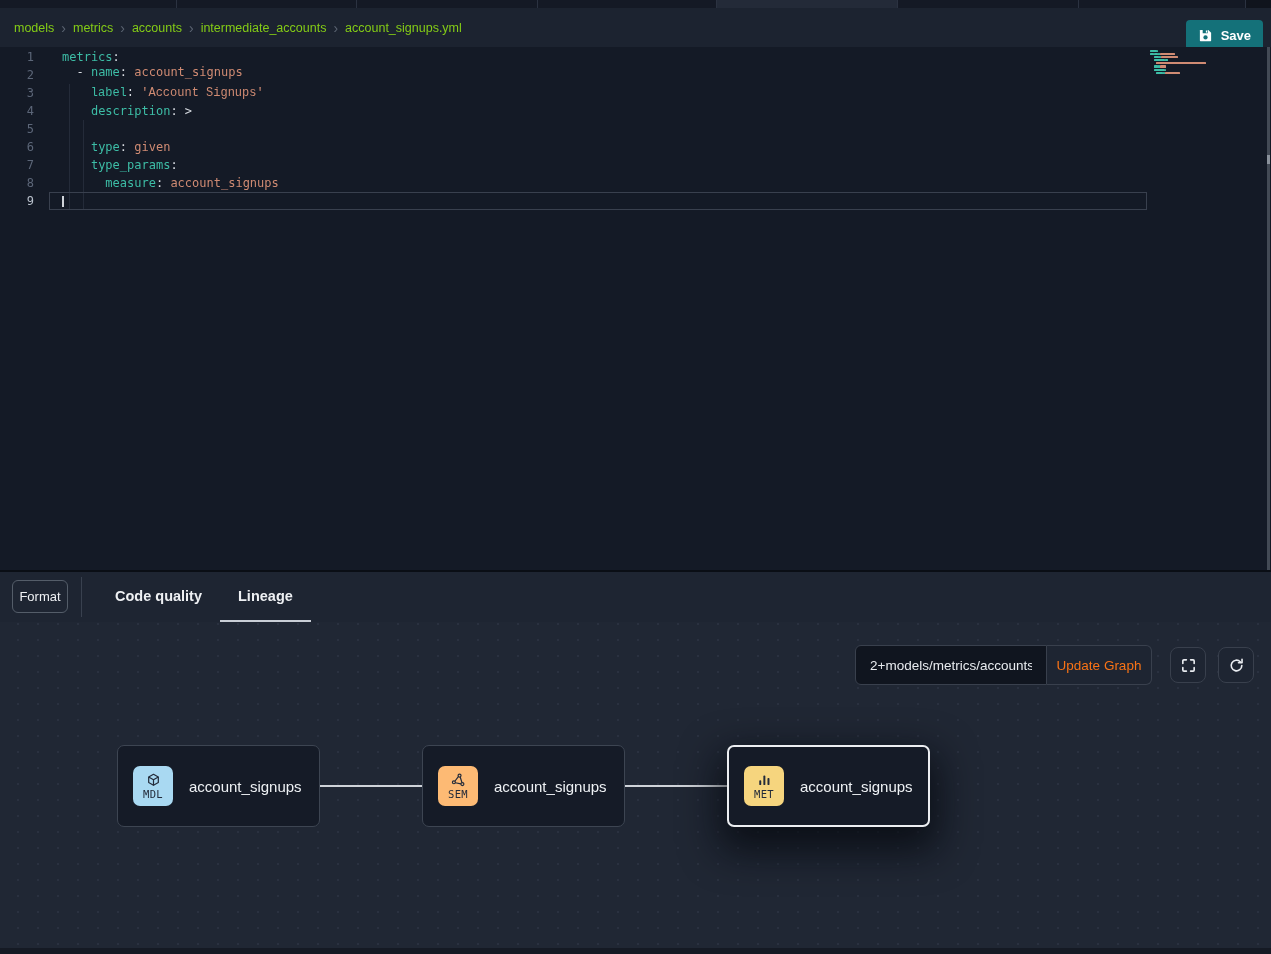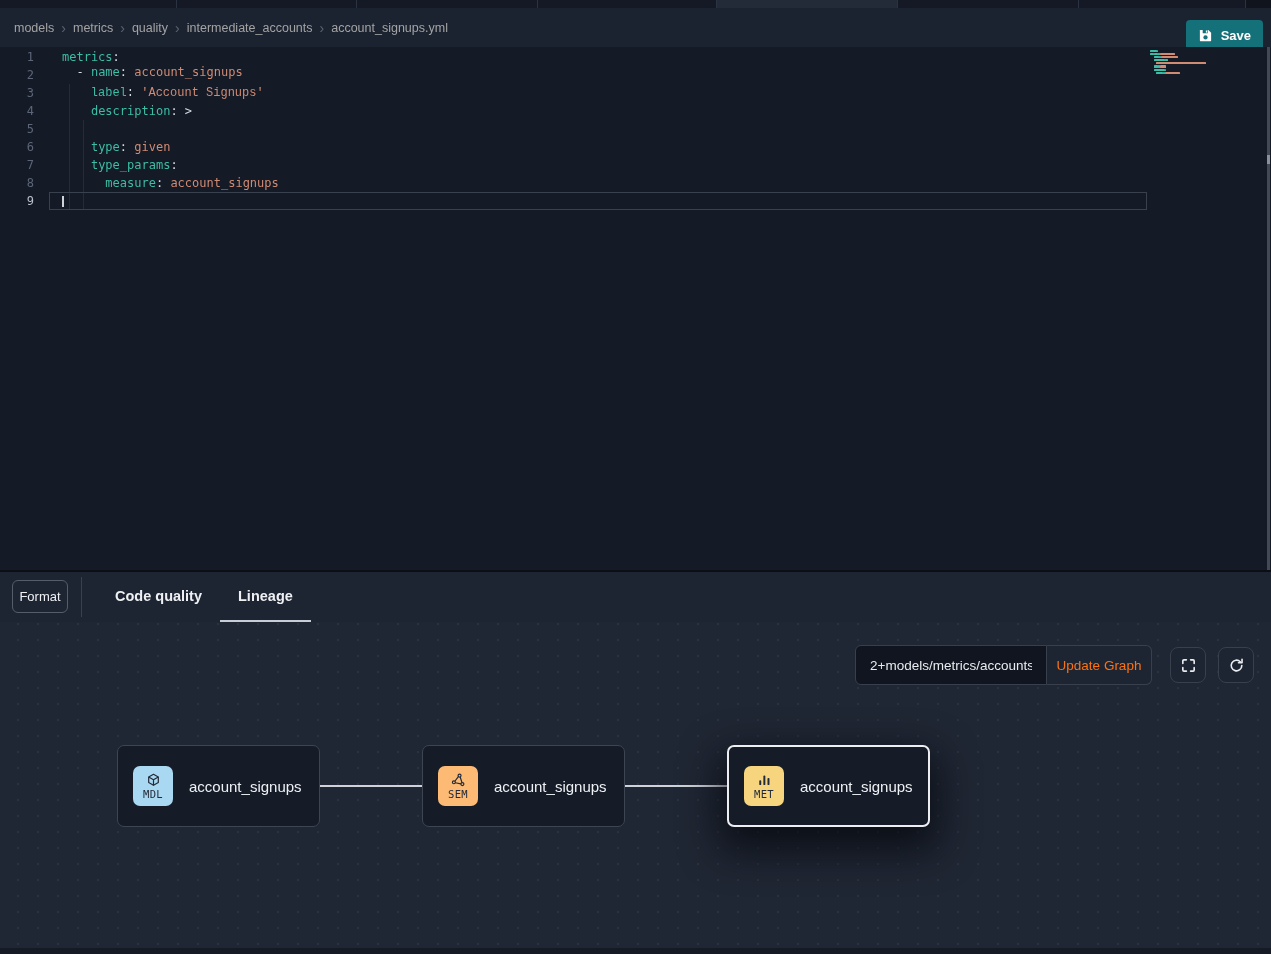--- a/index.html
+++ b/index.html
@@ -12,21 +12,21 @@
 
   
   #tabstrip { position: absolute; left: 0; top: 0; width: 1271px; height: 8px; background: #10141d; display: flex; }
   .tabseg { height: 8px; background: #141925; border-left: 1px solid #2b3241; }
   .tabseg:first-child { border-left: none; }
   .tabseg.active { background: #232a38; }
   .tabseg.end { background: #10141d; }
 
   
   #crumbbar { position: absolute; left: 0; top: 8px; width: 1271px; height: 39px; background: #1c2330; display: flex; align-items: center; padding-left: 14px; }
-  .crumb { color: #a3a3a3; font-size: 12.5px; cursor: default; }
+  .crumb { color: #84cc16; font-size: 12.5px; cursor: default; }
   .crumb-sep { color: #5b6472; font-size: 14px; margin: 0 7px; line-height: 1; }
   #save-btn {
     position: absolute; right: 8px; top: 12px; height: 31px; min-width: 74px;
     background: #147179; border: none; border-radius: 4px; color: #ffffff;
     font-size: 13px; font-weight: 700; font-family: "Liberation Sans", sans-serif;
     display: flex; align-items: center; gap: 8px; padding: 0 12px; cursor: pointer;
   }
 
   
   #editor { position: absolute; left: 0; top: 47px; width: 1271px; height: 523px; background: #141a26; font-family: "DejaVu Sans Mono", monospace; font-size: 12px; }
@@ -130,21 +130,21 @@
       <div class="tabseg" style="width: 167px;"></div>
       <div class="tabseg end" style="width: 26px;"></div>
     </div>
 
   <div id="crumbbar">
     <span id="crumbs" style="display:flex;align-items:center;">
         <span class="crumb">models</span>
         <span class="crumb-sep">›</span>
         <span class="crumb">metrics</span>
         <span class="crumb-sep">›</span>
-        <span class="crumb">quality</span>
+        <span class="crumb">accounts</span>
         <span class="crumb-sep">›</span>
         <span class="crumb">intermediate_accounts</span>
         <span class="crumb-sep">›</span>
         <span class="crumb">account_signups.yml</span>
       </span>
     <button id="save-btn">
       <span style="display:flex;">
         <svg width="15" height="15" viewBox="0 0 24 24">
           <path fill="#ffffff" d="M4 3h12.5L21 7.5V20a1 1 0 0 1-1 1H4a1 1 0 0 1-1-1V4a1 1 0 0 1 1-1z"></path>
           <rect x="7.5" y="3" width="8" height="5.4" fill="#147179"></rect>

